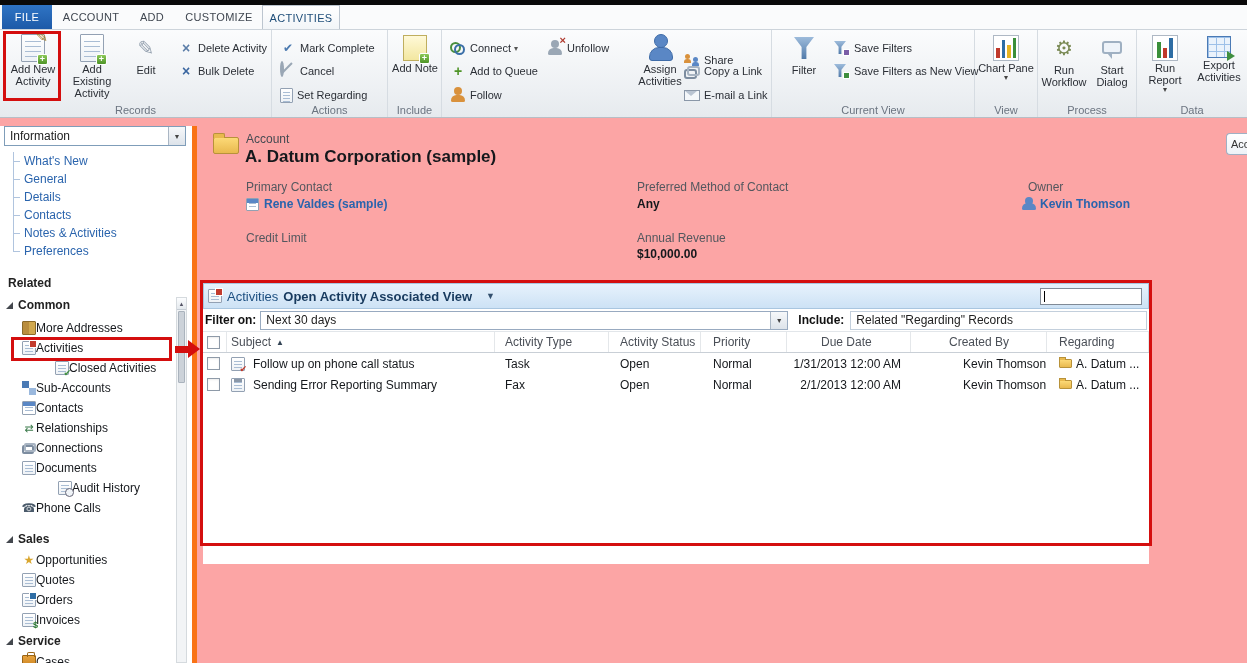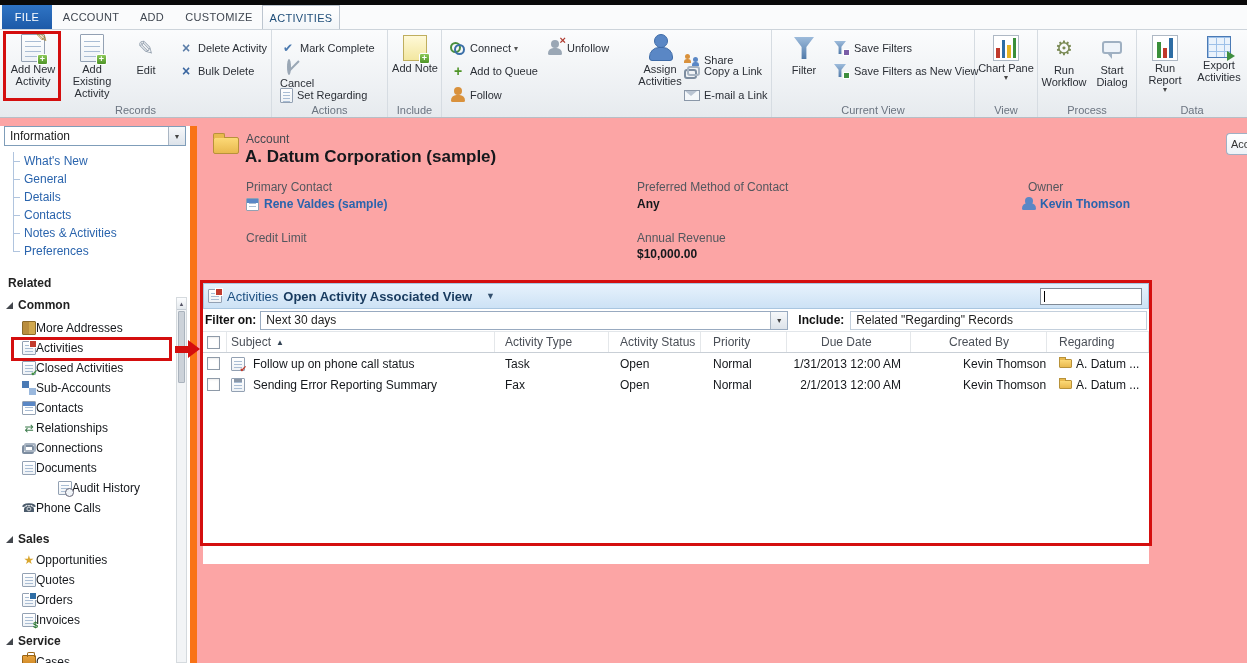--- a/index.html
+++ b/index.html
@@ -73,21 +73,21 @@
 .funnel-sm{position:absolute;left:0;top:1px;width:12px;height:13px;background:linear-gradient(#9dbbdb,#527baa);clip-path:polygon(0 0,100% 0,62% 45%,62% 100%,38% 100%,38% 45%);font-style:normal;}
 .disk{position:absolute;right:0;bottom:0;width:7px;height:7px;background:#7b5ea7;border:1px solid #fff;font-style:normal;}
 .chart-ic{width:26px;height:26px;margin:3px auto 0;background:#fff;border:1px solid #aeb8c4;display:flex;align-items:flex-end;justify-content:center;gap:2px;padding:2px;}
 .chart-ic i{width:4px;display:block;}
 .bubble{width:20px;height:13px;margin:7px auto 0;background:#eef3f9;border:2px solid #9fb0c2;border-radius:3px;position:relative;}
 .bubble::after{content:"";position:absolute;left:3px;bottom:-7px;border-left:5px solid transparent;border-top:6px solid #9fb0c2;}
 .grid-ic{width:24px;height:22px;margin:4px auto 0;border:1px solid #4a7ab5;background-color:#eaf2fb;background-image:linear-gradient(#9dc0e8 1px,transparent 1px),linear-gradient(90deg,#9dc0e8 1px,transparent 1px);background-size:8px 7px;position:relative;}
 .grid-ic::after{content:"";position:absolute;right:-5px;bottom:-4px;border-top:5px solid transparent;border-bottom:5px solid transparent;border-left:8px solid #3f8f3f;}
 
 
-.sidebar{position:absolute;left:0;top:126px;width:197px;height:537px;background:#fff;border-right:7px solid #f97316;}
+.sidebar{position:absolute;left:0;top:126px;width:197px;height:537px;background:#fff;border-right:5px solid #f97316;}
 .formsel{position:absolute;left:4px;top:0;width:182px;height:20px;border:1px solid #7f9db9;background:#fff;display:flex;align-items:center;font-size:12px;color:#222;cursor:pointer;}
 .formsel .lbl{flex:1;padding-left:5px;}
 .ddbtn{width:17px;height:100%;background:linear-gradient(#f6f8fa,#dde3ea);border-left:1px solid #aab6c4;display:flex;align-items:center;justify-content:center;font-size:7px;color:#444;flex:none;}
 .formlinks{position:absolute;left:8px;top:26px;width:170px;}
 .flink{position:relative;padding-left:16px;height:18px;line-height:18px;color:#2a64ad;cursor:pointer;white-space:nowrap;}
 .flink::before{content:"";position:absolute;left:5px;top:0;height:100%;border-left:1px solid #b0c4de;}
 .flink:last-child::before{height:9px;}
 .flink::after{content:"";position:absolute;left:5px;top:9px;width:7px;border-top:1px solid #b0c4de;}
 .related{position:absolute;left:8px;top:150px;font-weight:bold;color:#222;}
 .sgh{position:absolute;left:6px;display:flex;align-items:center;gap:5px;font-weight:bold;color:#222;cursor:pointer;}
@@ -221,21 +221,21 @@
         <span>Bulk Delete</span>
       </div>
       <div class="glabel">Records</div>
     </div>
 
     <div class="rgroup" style="left:272px;width:116px;">
       <div class="smallbtn" style="left:8px;top:8px;">
         <span class="si gly" style="color:#4c7ab0;font-size:12px;">✔</span>
         <span>Mark Complete</span>
       </div>
-      <div class="smallbtn" style="left:8px;top:31px;flex-direction:column;">
+      <div class="smallbtn" style="left:8px;top:31px;">
         <span class="si"><span class="cancel-ic"></span></span>
         <span>Cancel</span>
       </div>
       <div class="smallbtn" style="left:8px;top:55px;">
         <span class="si doc"></span>
         <span>Set Regarding</span>
       </div>
       <div class="glabel">Actions</div>
     </div>
 
@@ -381,21 +381,21 @@
       <span>Common</span>
     </div>
     <div class="sitem" style="top:192px;">
       <span class="sic ic-book"></span>
       <span>More Addresses</span>
     </div>
     <div class="sitem" style="top:212px;">
       <span class="sic doc-w m-red"></span>
       <span>Activities</span>
     </div>
-    <div class="sitem" style="top:232px;">
+    <div class="sitem" style="top:232px;margin-left:33px;">
       <span class="sic doc-w m-check"></span>
       <span>Closed Activities</span>
     </div>
     <div class="sitem" style="top:252px;">
       <span class="sic ic-org"></span>
       <span>Sub-Accounts</span>
     </div>
     <div class="sitem" style="top:272px;">
       <span class="sic ic-card"></span>
       <span>Contacts</span>

